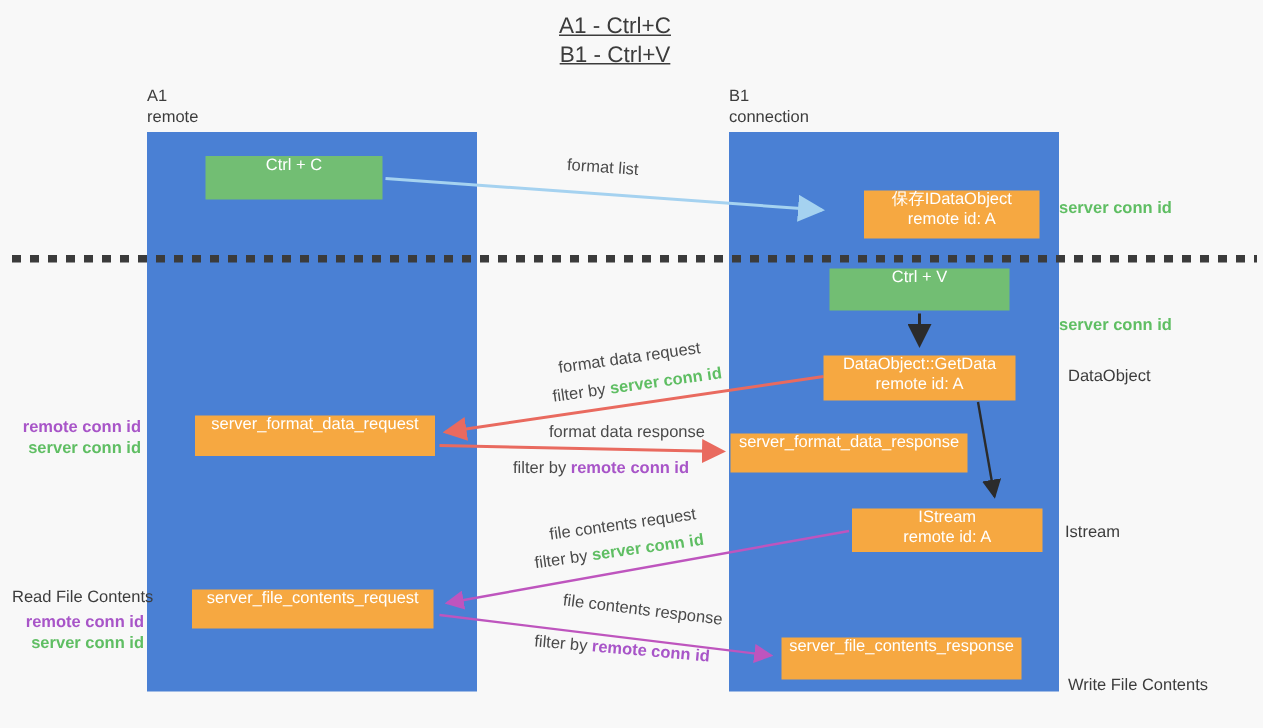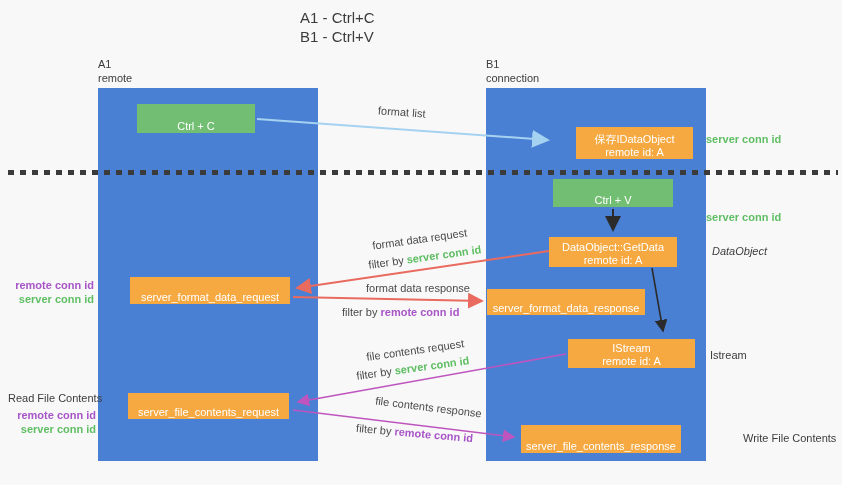--- a/index.html
+++ b/index.html
@@ -6,40 +6,40 @@
   html,body { background:#f8f8f8; }
   body { font-family:"Liberation Sans", sans-serif; }
   .stage {
     position: relative;
     width: 842px; height: 485px;
     background:#f8f8f8;
     overflow: hidden;
   }
   .title {
     position:absolute; left:300px; top:8px; width:220px;
-    text-align:left; font-size:15px; line-height:19px; color:#3c3c3c;
+    text-align:center; font-size:15px; line-height:19px; color:#3c3c3c;text-decoration:underline;
   }
   .lane-header {
     position:absolute; top:57px; width:220px;
     text-align:left; font-size:11px; line-height:14px; color:#3c3c3c;
   }
   .lane {
     position:absolute; top:88px; width:220px; height:373px;
     background:#4a80d4; z-index:0;
   }
   .lane-left  { left:98px; }
   .lane-right { left:486px; }
   .dotted-line {
     position:absolute; left:8px; top:170px; width:830px; height:5px;
     background:repeating-linear-gradient(90deg,#3b3b3b 0 6px,transparent 6px 12px);
     z-index:4;
   }
   .node {
     position:absolute; z-index:2;
-    display:flex; flex-direction:column; align-items:center; justify-content:flex-end;
+    display:flex; flex-direction:column; align-items:center; justify-content:flex-start;
     color:#fff; font-size:11px; line-height:13px; text-align:center;
   }
   .node-green  { background:#72be73; }
   .node-orange { background:#f6a841; }
   .side-label { position:absolute; font-size:11px; color:#3c3c3c; z-index:3; white-space:nowrap; }
   .conn-green  { color:#5fbe63; font-weight:bold; }
   .conn-purple { color:#a855c8; font-weight:bold; }
   .right-align { text-align:right; }
   .arrow-label {
     position:absolute; font-size:11px; color:#4a4a4a; z-index:3; white-space:nowrap;
@@ -128,23 +128,23 @@
   <div class="node node-orange" style="left:128px; top:393px; width:161px; height:26px;">
     <span>server_file_contents_request</span>
   </div>
 
   <div class="node node-orange" style="left:521px; top:425px; width:160px; height:28px;">
     <span>server_file_contents_response</span>
   </div>
 
   <div class="side-label conn-green" style="left:706px; top:133px;">server conn id</div>
   <div class="side-label conn-green" style="left:706px; top:211px;">server conn id</div>
-  <div class="side-label" style="left:712px; top:245px;font-style:italic;">DataObject</div>
+  <div class="side-label" style="left:712px; top:245px;">DataObject</div>
   <div class="side-label" style="left:710px; top:349px;">Istream</div>
-  <div class="side-label" style="left:712px; top:432px;margin-left:31px;">Write File Contents</div>
+  <div class="side-label" style="left:712px; top:451px;">Write File Contents</div>
 
   <div class="side-label right-align" style="left:0px; top:278px; width:94px; line-height:14px;">
     <div class="conn-purple">remote conn id</div>
     <div class="conn-green">server conn id</div>
   </div>
   <div class="side-label" style="left:8px; top:392px;">Read File Contents</div>
   <div class="side-label right-align" style="left:0px; top:408px; width:96px; line-height:14px;">
     <div class="conn-purple">remote conn id</div>
     <div class="conn-green">server conn id</div>
   </div>

